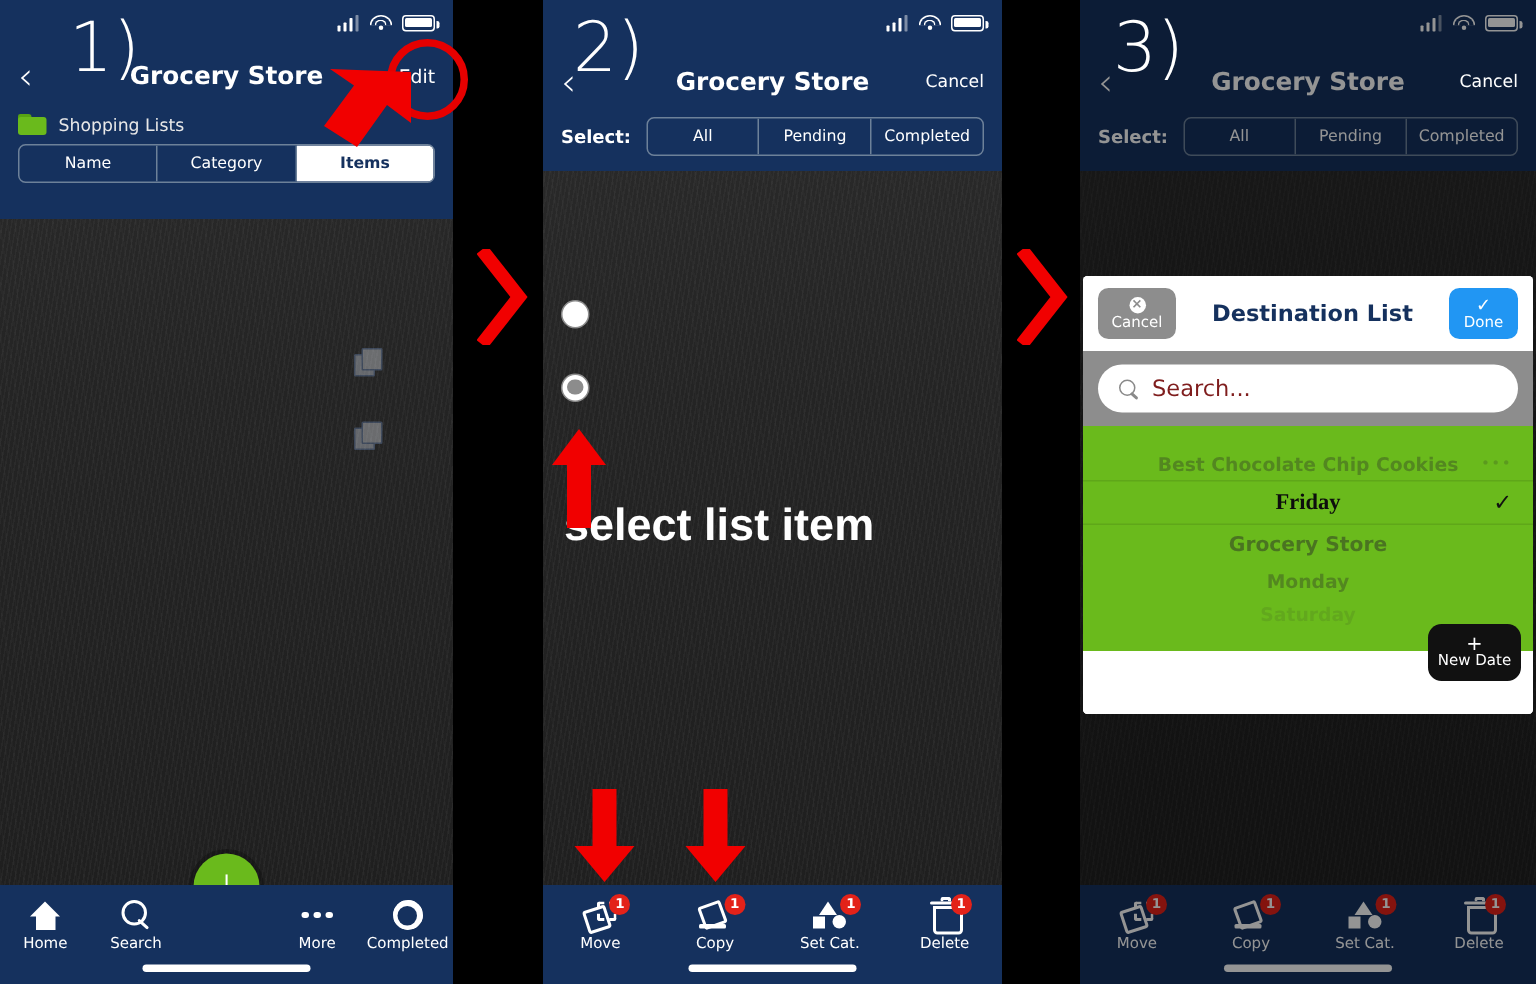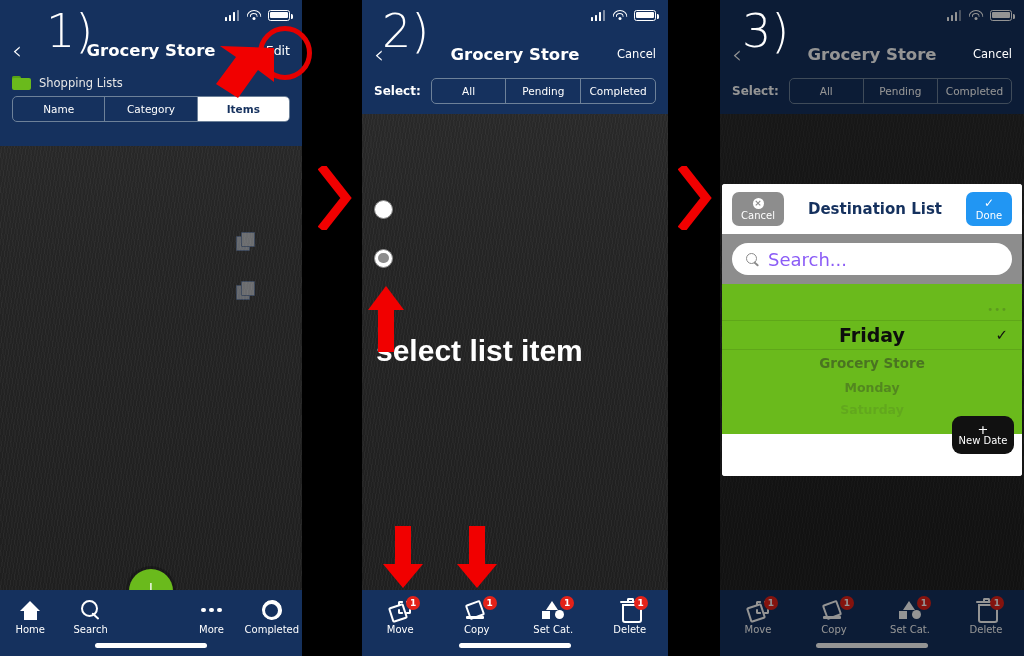--- a/index.html
+++ b/index.html
@@ -194,32 +194,32 @@
             align-items: center; justify-content: center; gap: 1px; font-size: 10px; }
   .m-done .ck { font-size: 12px; line-height: 1; }
   .searchwrap { background: #8d8d8d; padding: 9px 10px; }
   .searchbox { background: #fff; border-radius: 18px; height: 32px;
                display: flex; align-items: center; gap: 9px; padding: 0 14px; }
   .s-ico { width: 13px; height: 13px; position: relative; flex: none; }
   .s-ico::before { content:""; position:absolute; left:0; top:0; width:9px; height:9px;
     border:1.7px solid #8a8a8a; border-radius:50%; }
   .s-ico::after { content:""; position:absolute; left:8px; top:8px; width:6px; height:1.7px;
     background:#8a8a8a; border-radius:1px; transform:rotate(42deg); transform-origin:left center; }
-  .s-ph { color: #8b5cf6; font-size: 18px; }
+  .s-ph { color: #7f1d1d; font-size: 15px; }
 
   .picker { background: #6aba1c; height: 150px; position: relative;
             display: flex; flex-direction: column; align-items: stretch;
             justify-content: center; }
   .pick { display: flex; align-items: center; justify-content: center;
           position: relative; padding: 0 20px; }
   .pick .txt { font-weight: bold; }
   .pick.f2 { height: 22px; } .pick.f2 .txt { font-size: 12.5px; color: rgba(40,40,40,.35); }
   .pick.f1 { height: 26px; } .pick.f1 .txt { font-size: 13.5px; color: rgba(40,40,40,.48); }
   .pick.sel { height: 30px; border-top: 1px solid rgba(0,0,0,.10); border-bottom: 1px solid rgba(0,0,0,.10); }
-  .pick.sel .txt { font-size: 19px; color: #0d0d0d; }
+  .pick.sel .txt { font-size: 15px; color: #0d0d0d; font-family: Liberation Serif, serif; }
   .pick .tick { position: absolute; right: 14px; color: #111; font-size: 15px; font-weight: bold; }
   .pick .dots { position: absolute; right: 14px; color: rgba(40,40,40,.22); font-size: 10px; letter-spacing:1px; }
   .newlist-wrap { background: #fff; height: 42px; position: relative; }
   .newlist { position: absolute; right: 8px; top: -18px; background: #111; color: #fff;
              border-radius: 9px; width: 62px; height: 38px;
              display: flex; flex-direction: column; align-items: center; justify-content: center;
              gap: 0; font-size: 10px; }
   .newlist .plus { font-size: 13px; line-height: 11px; }
 
   
@@ -552,20 +552,21 @@
 
       <div class="searchwrap">
         <div class="searchbox">
           <span class="s-ico"></span>
           <span class="s-ph">Search...</span>
         </div>
       </div>
 
       <div class="picker">
         <div class="pick f2">
+          <span class="txt">Best Chocolate Chip Cookies</span>
           <span class="dots">•••</span>
         </div>
         <div class="pick sel">
           <span class="txt">Friday</span>
           <span class="tick">✓</span>
         </div>
         <div class="pick f1">
           <span class="txt">Grocery Store</span>
         </div>
         <div class="pick f2">

